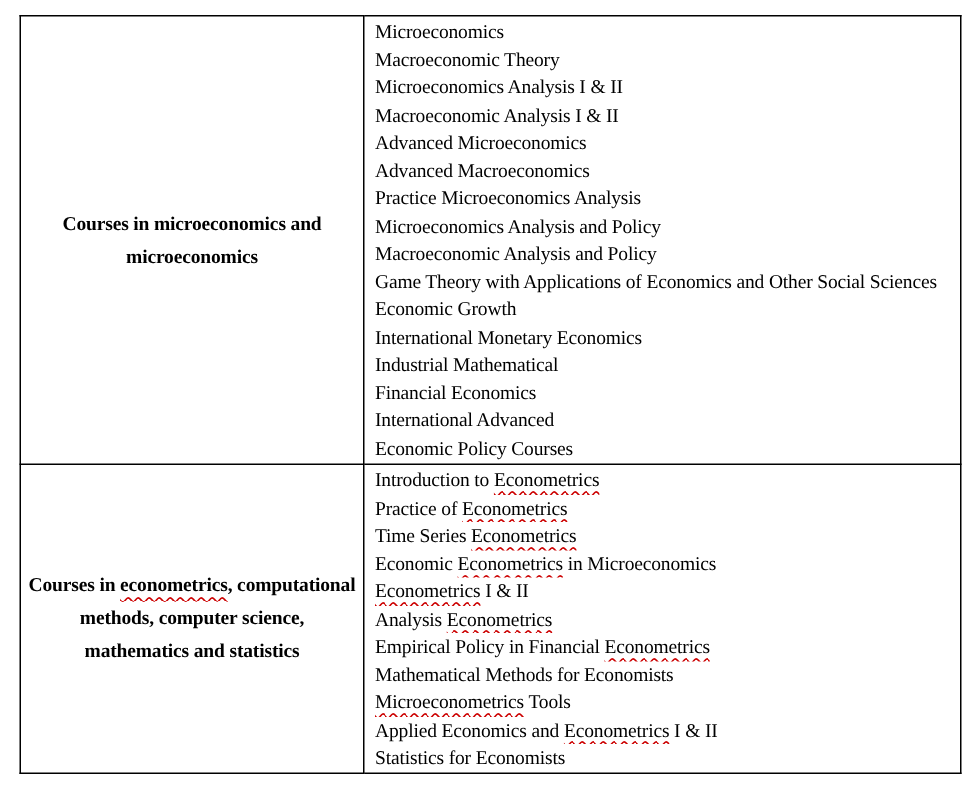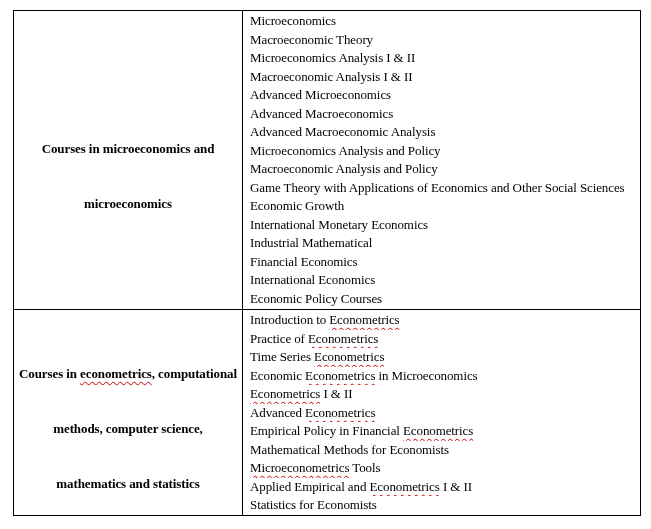--- a/index.html
+++ b/index.html
@@ -37,21 +37,20 @@
   td.category-cell{
     text-align:center;
     font-weight:bold;
     font-size:13px;
     letter-spacing:-0.1px;
     vertical-align:middle;
   }
   .category-line{
     line-height:22px;
     white-space:nowrap;
-    margin-top:33px;
   }
   td.courses-cell{
     vertical-align:top;
     padding:1px 0 0 7px;
   }
   .course-line{
     font-size:13px;
     letter-spacing:-0.1px;
     line-height:18.5px;
     height:18.5px;
@@ -82,47 +81,47 @@
             <div class="category-line"><span>Courses in microeconomics and</span></div>
             <div class="category-line"><span>microeconomics</span></div>
           </td>
           <td class="courses-cell">
             <div class="course-line"><span>Microeconomics</span></div>
             <div class="course-line"><span>Macroeconomic Theory</span></div>
             <div class="course-line"><span>Microeconomics Analysis I &amp; II</span></div>
             <div class="course-line"><span>Macroeconomic Analysis I &amp; II</span></div>
             <div class="course-line"><span>Advanced Microeconomics</span></div>
             <div class="course-line"><span>Advanced Macroeconomics</span></div>
-            <div class="course-line"><span>Advanced Macroeconomic Analysis</span></div>
+            <div class="course-line"><span>Practice Microeconomics Analysis</span></div>
             <div class="course-line"><span>Microeconomics Analysis and Policy</span></div>
             <div class="course-line"><span>Macroeconomic Analysis and Policy</span></div>
             <div class="course-line"><span>Game Theory with Applications of Economics and Other Social Sciences</span></div>
             <div class="course-line"><span>Economic Growth</span></div>
             <div class="course-line"><span>International Monetary Economics</span></div>
             <div class="course-line"><span>Industrial Mathematical</span></div>
             <div class="course-line"><span>Financial Economics</span></div>
-            <div class="course-line"><span>International Economics</span></div>
+            <div class="course-line"><span>International Advanced</span></div>
             <div class="course-line"><span>Economic Policy Courses</span></div>
           </td>
         </tr>
         <tr class="row-2">
           <td class="category-cell">
             <div class="category-line"><span>Courses in </span><span class="sq">econometrics</span><span>, computational</span></div>
             <div class="category-line"><span>methods, computer science,</span></div>
             <div class="category-line"><span>mathematics and statistics</span></div>
           </td>
           <td class="courses-cell">
             <div class="course-line"><span>Introduction to </span><span class="sq">Econometrics</span></div>
             <div class="course-line"><span>Practice of </span><span class="sq">Econometrics</span></div>
             <div class="course-line"><span>Time Series </span><span class="sq">Econometrics</span></div>
             <div class="course-line"><span>Economic </span><span class="sq">Econometrics</span><span> in Microeconomics</span></div>
             <div class="course-line"><span class="sq">Econometrics</span><span> I &amp; II</span></div>
-            <div class="course-line"><span>Advanced </span><span class="sq">Econometrics</span></div>
+            <div class="course-line"><span>Analysis </span><span class="sq">Econometrics</span></div>
             <div class="course-line"><span>Empirical Policy in Financial </span><span class="sq">Econometrics</span></div>
             <div class="course-line"><span>Mathematical Methods for Economists</span></div>
             <div class="course-line"><span class="sq">Microeconometrics</span><span> Tools</span></div>
-            <div class="course-line"><span>Applied Empirical and </span><span class="sq">Econometrics</span><span> I &amp; II</span></div>
+            <div class="course-line"><span>Applied Economics and </span><span class="sq">Econometrics</span><span> I &amp; II</span></div>
             <div class="course-line"><span>Statistics for Economists</span></div>
           </td>
         </tr>
       </tbody>
   </table>
 </div>
 
 </body></html>

